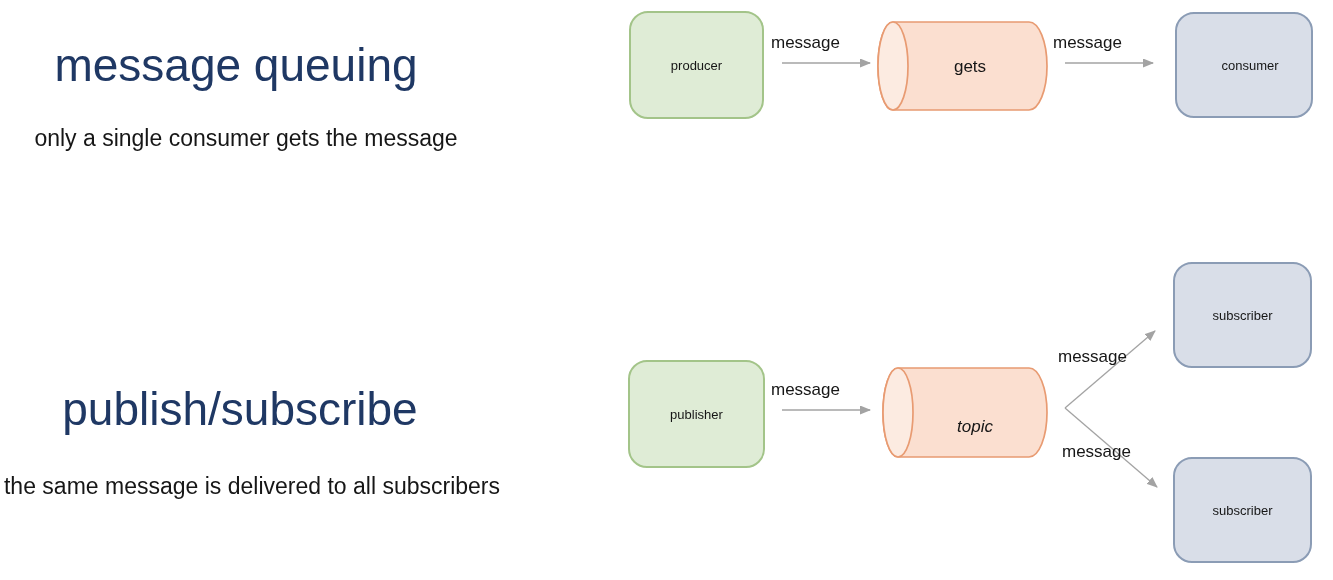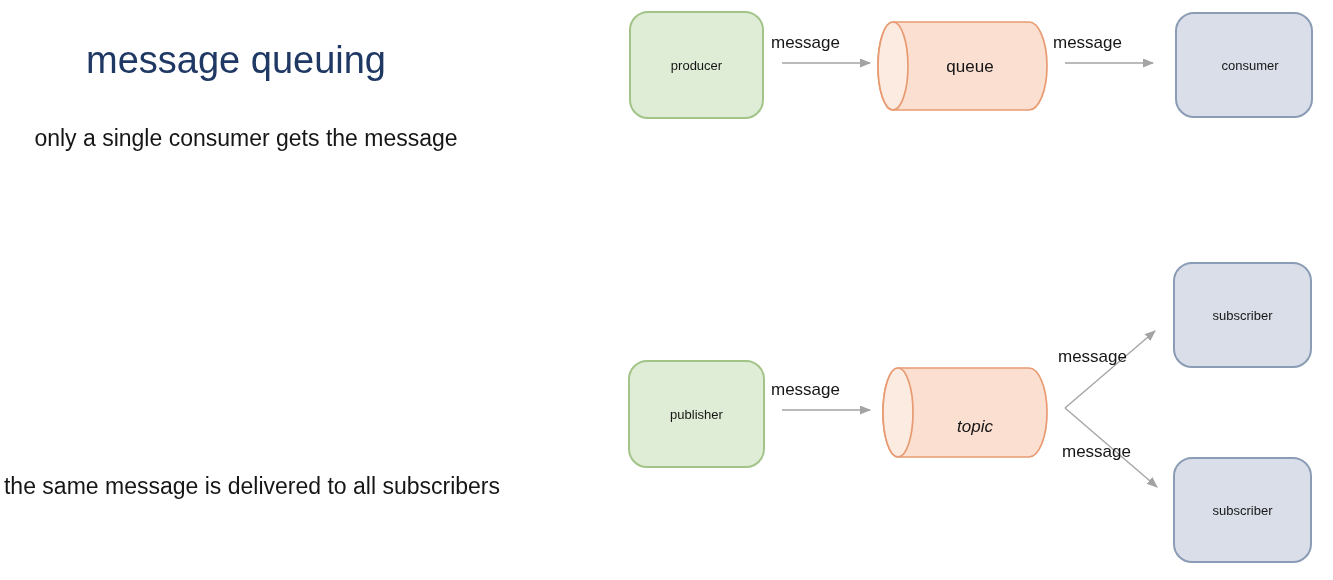--- a/index.html
+++ b/index.html
@@ -11,21 +11,21 @@
   #canvas {
     position: relative;
     width: 1333px;
     height: 580px;
     background: #ffffff;
     overflow: hidden;
   }
   .section-title {
     position: absolute;
     text-align: center;
-    font-size: 38px;
+    font-size: 46px;
     line-height: 1.2;
     color: var(--title-navy, #1f3864);
     letter-spacing: 0px;
     white-space: nowrap;
   }
   .section-subtitle {
     position: absolute;
     text-align: center;
     font-size: 23px;
     line-height: 1.15;
@@ -96,20 +96,21 @@
   }
 </style>
 </head>
 <body>
 
 <div id="canvas">
 
   <div class="section-title" style="left:16px; top:38px; width:440px;">message queuing</div>
   <div class="section-subtitle" style="left:16px; top:102px; width:460px;">only a single consumer gets the message</div>
 
+  <div class="section-title" style="left:20px; top:382px; width:440px;">publish/subscribe</div>
   <div class="section-subtitle" style="left:2px; top:450px; width:500px;">the same message is delivered to all subscribers</div>
 
   <svg id="overlay" viewBox="0 0 1333 580">
     <defs>
       <marker id="ah" markerWidth="11" markerHeight="9" refX="10" refY="4.5" orient="auto" markerUnits="userSpaceOnUse">
         <path id="arrowhead-shape" d="M0,0 L11,4.5 L0,9 Z"></path>
       </marker>
     </defs>
 
     <line class="arrow-line" x1="782" y1="63" x2="870" y2="63" marker-end="url(#ah)"></line>
@@ -129,21 +130,21 @@
       <ellipse class="cyl-rim" cx="898" cy="412.5" rx="15" ry="44.5"></ellipse>
     </g>
   </svg>
 
   <div class="node node-green" style="left:629px; top:11px; width:135px; height:108px;">
     <span>producer</span>
   </div>
 
   <div class="msg-label" style="left:771px; top:34px;">message</div>
 
-  <div class="cyl-label" style="left:895px; top:57px;">queue</div>
+  <div class="cyl-label" style="left:895px; top:57px;">gets</div>
 
   <div class="msg-label" style="left:1053px; top:34px;">message</div>
 
   <div class="node node-gray" style="left:1175px; top:12px; width:138px; height:106px;padding-left:12px;">
     <span>consumer</span>
   </div>
 
   <div class="node node-green" style="left:628px; top:360px; width:137px; height:108px;">
     <span>publisher</span>
   </div>

